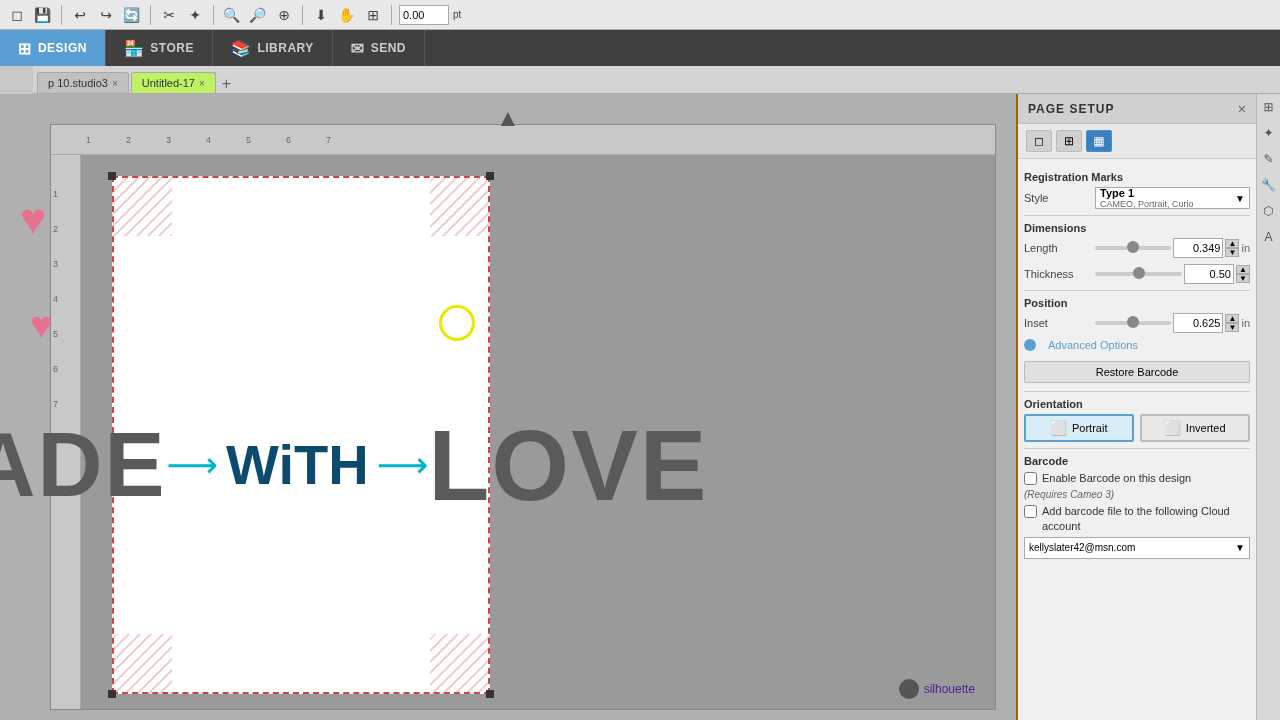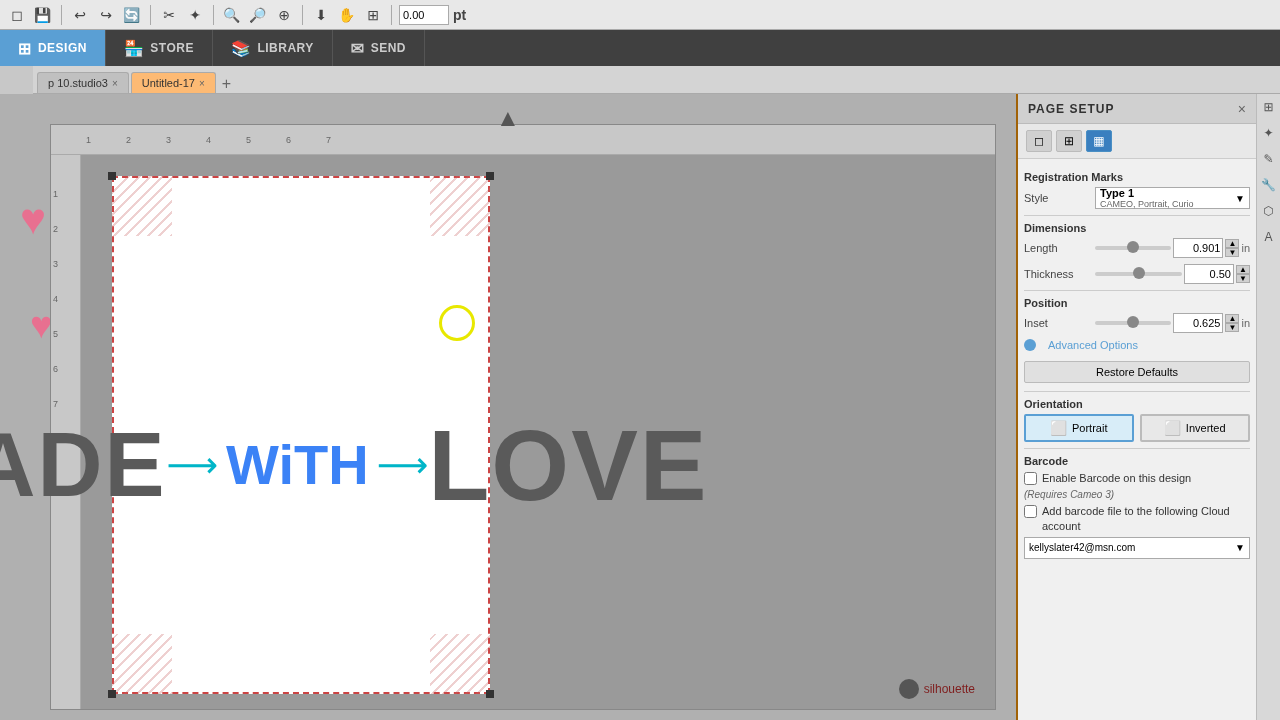--- a/index.html
+++ b/index.html
@@ -11,21 +11,21 @@
       display: flex; align-items: center; padding: 0 6px; gap: 4px;
     }
     .toolbar-icon {
       width: 22px; height: 22px; display: flex; align-items: center; justify-content: center;
       cursor: pointer; border-radius: 2px; font-size: 14px; color: #444;
     }
     .toolbar-sep { width: 1px; height: 20px; background: #aaa; margin: 0 3px; }
     .toolbar-input {
       width: 50px; height: 20px; border: 1px solid #aaa; background: white; font-size: 11px; padding: 0 3px;
     }
-    .toolbar-unit { font-size: 14px; color: #444; font-weight: bold; }
+    .toolbar-unit { font-size: 10px; color: #444; }
 
     
     #navbar {
       width: 100%; height: 36px; background: #404040; display: flex; align-items: stretch;
     }
     .nav-btn {
       display: flex; align-items: center; gap: 6px; padding: 0 18px;
       color: #ccc; font-size: 12px; font-weight: bold; cursor: pointer; letter-spacing: 0.5px;
       border-right: 1px solid #555;
     }
@@ -36,21 +36,21 @@
     #tabs {
       width: 100%; height: 28px; background: #d4d4d4; border-bottom: 1px solid #aaa;
       display: flex; align-items: flex-end; padding: 0 4px; margin-left: 33px;
     }
     .tab {
       display: flex; align-items: center; gap: 4px; padding: 4px 10px;
       background: #c0c0c0; border: 1px solid #aaa; border-bottom: none;
       border-radius: 3px 3px 0 0; font-size: 11px; cursor: pointer; color: #333;
       margin-right: 2px;
     }
-    .tab.active { background: #fdba74; }
+    .tab.active { background: #bef264; }
     .tab-close { font-size: 10px; color: #666; cursor: pointer; }
     .tab-add { background: none; border: none; font-size: 16px; color: #666; cursor: pointer; padding: 0 4px; }
 
     
     #main {
       display: flex; width: 100%; height: calc(720px - 30px - 36px - 28px);
     }
 
     
     #canvas-area {
@@ -129,21 +129,21 @@
       gap: 0;
     }
     .made-text {
       font-size: 90px; font-weight: 900; color: #5a5a5a; letter-spacing: 2px;
       font-family: 'Impact', sans-serif; line-height: 1;
     }
     .with-row {
       display: flex; align-items: center; gap: 8px;
     }
     .with-text {
-      font-size: 56px; font-weight: 900; color: #3b82f6; font-family: 'Impact', sans-serif; line-height: 1;
+      font-size: 56px; font-weight: 900; color: #0c4a6e; font-family: 'Impact', sans-serif; line-height: 1;
     }
     .arrow-text { font-size: 36px; color: #00b5c8; }
     .love-text {
       font-size: 100px; font-weight: 900; color: #5a5a5a; letter-spacing: 2px;
       font-family: 'Impact', sans-serif; line-height: 1;
     }
 
     
     #cursor-circle {
       position: absolute;
@@ -152,21 +152,21 @@
       border-radius: 50%;
       top: 180px; left: 388px;
       pointer-events: none;
       z-index: 20;
     }
 
     
     #watermark {
       position: absolute; bottom: 10px; right: 20px;
       display: flex; align-items: center; gap: 5px;
-      font-size: 12px; color: #7f1d1d;
+      font-size: 12px; color: #4c1d95;
     }
     .silhouette-logo { width: 20px; height: 20px; background: #555; border-radius: 50%; }
 
     
     #right-panel {
       width: 240px; background: #f0f0f0; border-left: 2px solid #a16207;
       display: flex; flex-direction: column;
       flex-shrink: 0;
     }
 
@@ -460,21 +460,21 @@
       
       <div class="panel-section-label">Dimensions</div>
 
       
       <div class="panel-row">
         <div class="panel-label">Length</div>
         <div class="panel-input-group">
           <div class="panel-slider-track">
             <div class="panel-slider-thumb"></div>
           </div>
-          <div class="panel-value-box">0.901</div>
+          <div class="panel-value-box">0.349</div>
           <div class="panel-spinners">
             <div class="panel-spinner-btn">▲</div>
             <div class="panel-spinner-btn">▼</div>
           </div>
           <span class="panel-unit">in</span>
         </div>
       </div>
 
       
       <div class="panel-row">
@@ -512,21 +512,21 @@
         </div>
       </div>
 
       
       <div class="advanced-row">
         <div class="adv-dot"></div>
         <span class="adv-label">Advanced Options</span>
       </div>
 
       
-      <button class="restore-btn">Restore Defaults</button>
+      <button class="restore-btn">Restore Barcode</button>
 
       <div class="divider"></div>
 
       
       <div class="panel-section-label">Orientation</div>
       <div class="orient-row">
         <div class="orient-btn active">
           <span class="orient-icon">⬜</span>
           <span>Portrait</span>
         </div>

